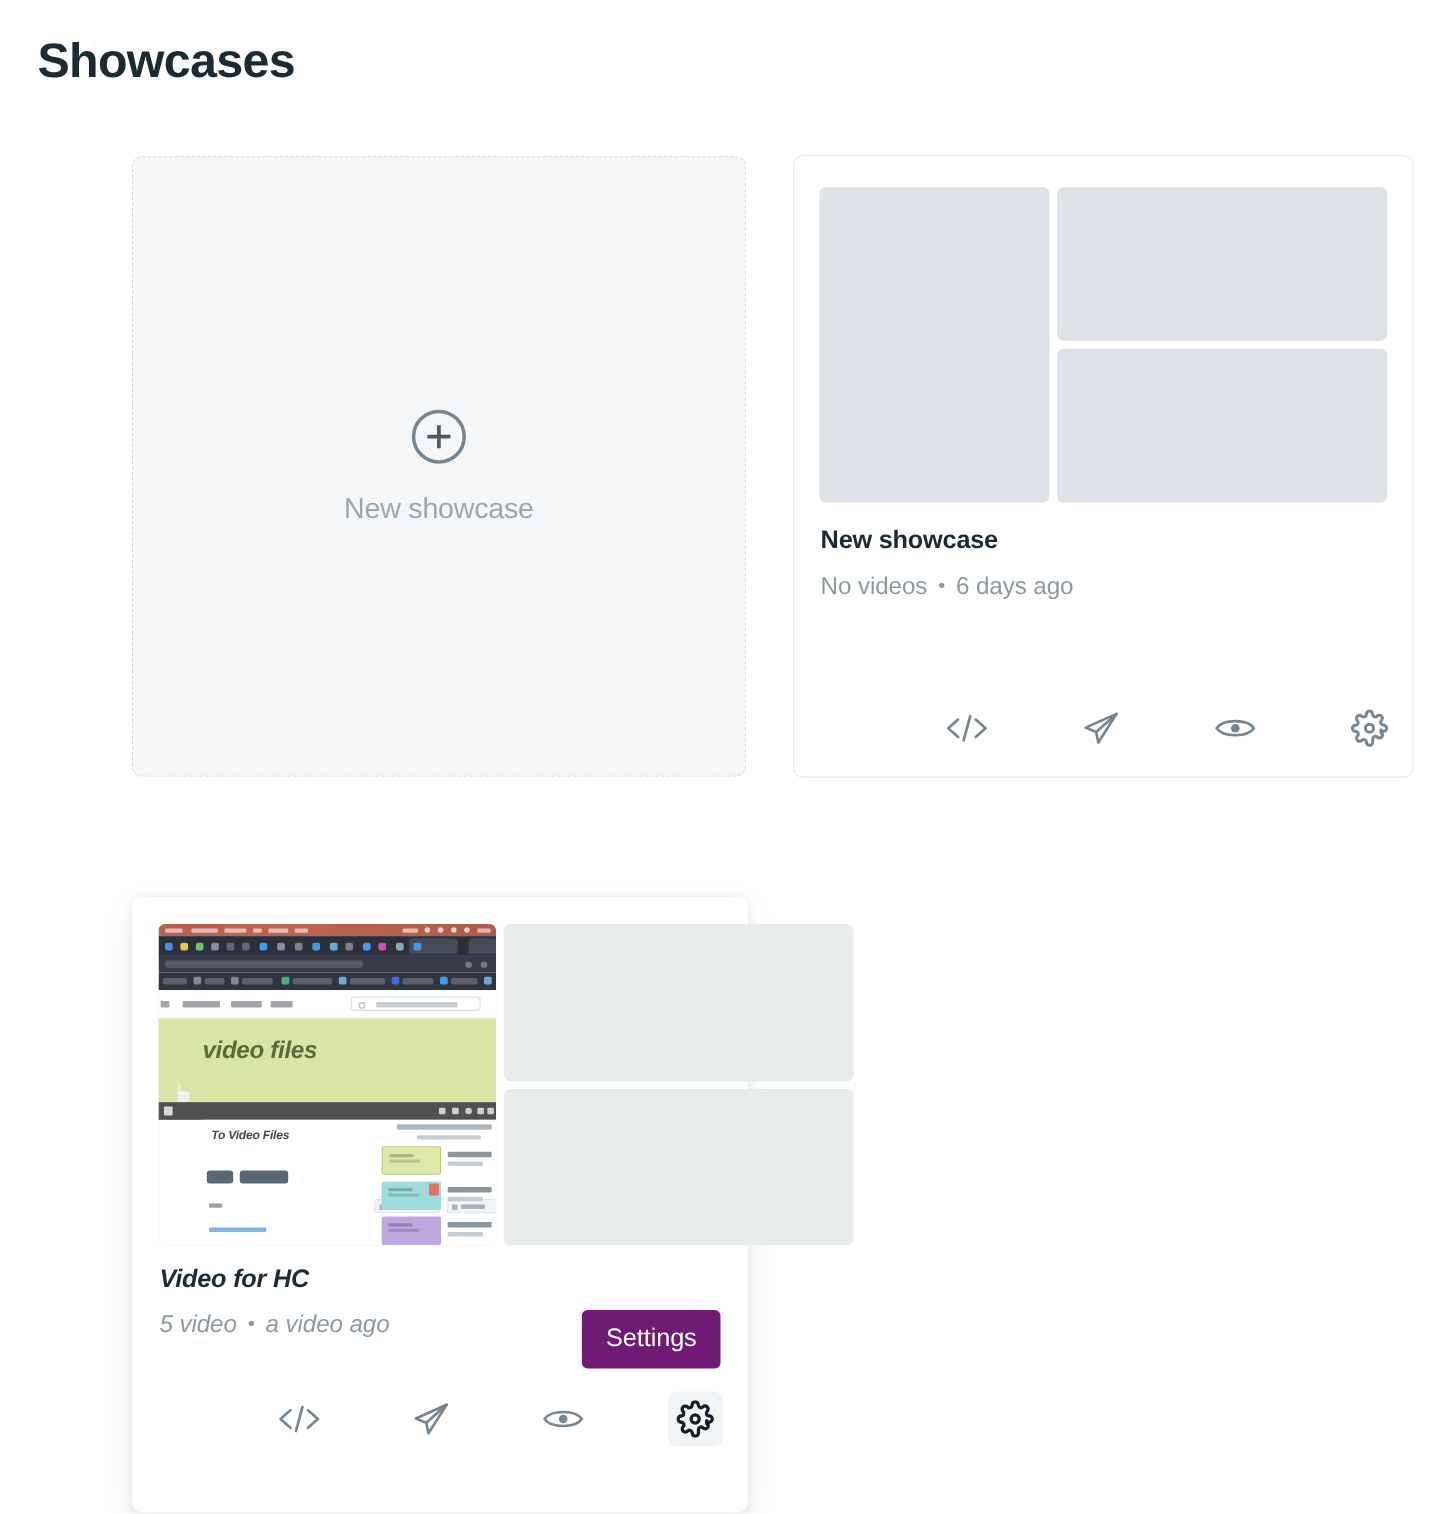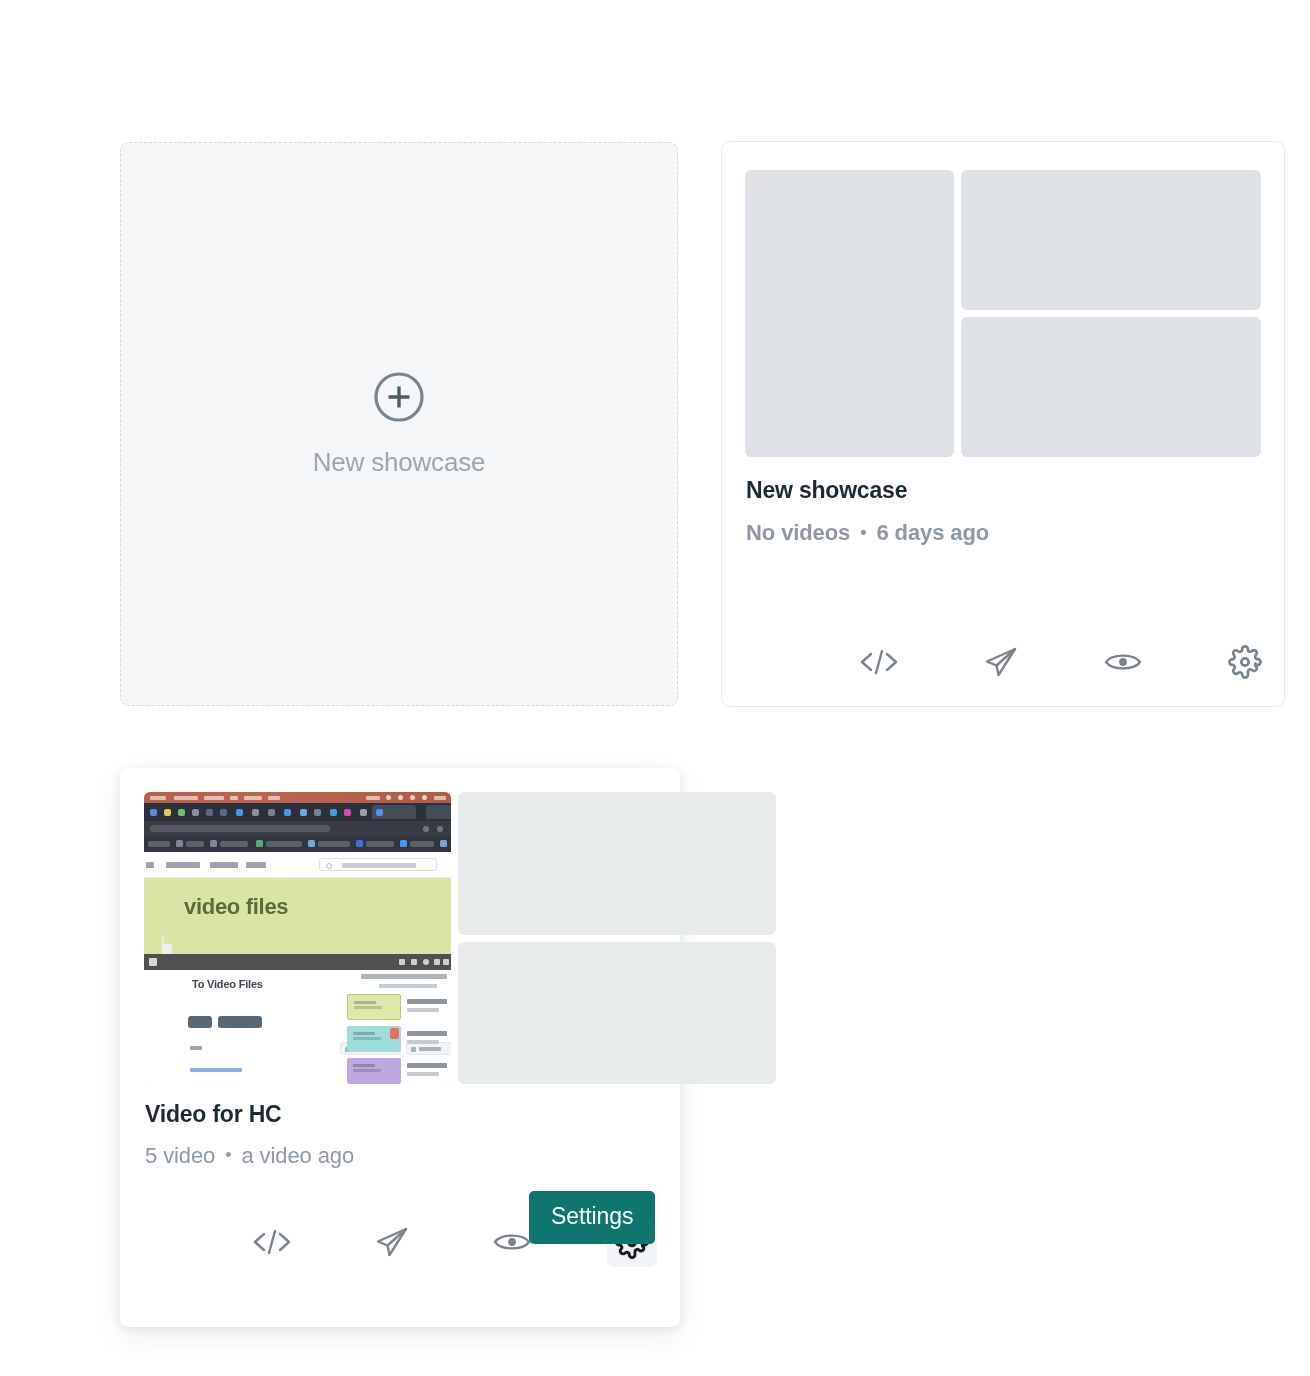--- a/index.html
+++ b/index.html
@@ -58,21 +58,21 @@
     background: #ffffff;
     border-radius: 9px;
   }
   .card-bordered { border: 1.4px solid #e6eaec; }
   .card-shadow {
     border: none;
     box-shadow: 0 2px 10px rgba(30,45,60,.10), 0 10px 30px rgba(30,45,60,.07);
   }
 
   #card-new-showcase { left: 721px; top: 141px; width: 564px; height: 566px; }
-  #card-video-hc    { left: 120px; top: 768px; width: 560px; height: 559px; }
+  #card-video-hc    { left: 120px; top: 816px; width: 560px; height: 559px; font-style: italic; }
 
   
   .thumb-grid {
     position: absolute;
     display: flex;
     gap: 7px;
   }
   .thumb-main {
     border-radius: 6px;
     overflow: hidden;
@@ -106,21 +106,21 @@
   .card-meta {
     position: absolute;
     font-size: 22px;
     color: #8c99a4;
     letter-spacing: -0.1px;
     white-space: nowrap;
   }
   .card-meta .dot { padding: 0 10px; font-size: 18px; vertical-align: 2px; }
 
   #card-new-showcase .card-title { left: 24px; top: 335px; }
-  #card-new-showcase .card-meta  { left: 24px; top: 378px; font-weight: bold; }
+  #card-new-showcase .card-meta  { left: 24px; top: 378px; }
   #card-video-hc .card-title { left: 25px; top: 333px; }
   #card-video-hc .card-meta  { left: 25px; top: 375px; }
 
   
   .actions {
     position: absolute;
     display: flex;
     align-items: center;
   }
   #card-new-showcase .actions { left: 132px; top: 495px; width: 416px; justify-content: space-between; }
@@ -134,21 +134,21 @@
     border: none;
     cursor: pointer;
     color: #76858f;
   }
   .action-btn svg { display: block; }
   .action-btn.is-hovered { background: #f1f3f4; color: #13202b; }
 
   
   .tooltip {
     position: absolute;
-    background: #0f766e;
+    background: #701a75;
     color: #ffffff;
     font-size: 23px;
     letter-spacing: -0.1px;
     padding: 14px 22px 16px;
     border-radius: 5px;
     white-space: nowrap;
     line-height: 1;
   }
   #tooltip-settings { left: 529px; top: 1191px; }
 
@@ -200,20 +200,21 @@
   .shot-side .thumb .tl2 { position: absolute; left: 6px; top: 11px; width: 28px; height: 3px; border-radius: 1px; background: rgba(0,0,0,.16); }
   .shot-side .rt { position: absolute; left: 62px; top: 5px; width: 40px; height: 5px; background: #8d959c; border-radius: 1px; }
   .shot-side .rb { position: absolute; left: 62px; top: 14px; width: 32px; height: 4px; background: #c4cbd1; border-radius: 1px; }
   .shot-side .badge { position: absolute; right: 2px; top: 2px; width: 9px; height: 11px; border-radius: 2px; background: #e8705f; }
 </style>
 </head>
 <body>
 
 <div class="page">
 
+  <h1 class="page-title">Showcases</h1>
 
   <div class="grid">
 
     <div class="new-card">
       <span>
         <svg class="plus-icon" viewBox="0 0 52 52" fill="none">
           <circle cx="26" cy="26" r="23" stroke="#76858f" stroke-width="3.2"></circle>
           <path d="M26 15.5 V36.5 M15.5 26 H36.5" stroke="#4e5c66" stroke-width="3.4" stroke-linecap="butt"></path>
         </svg>
       </span>

